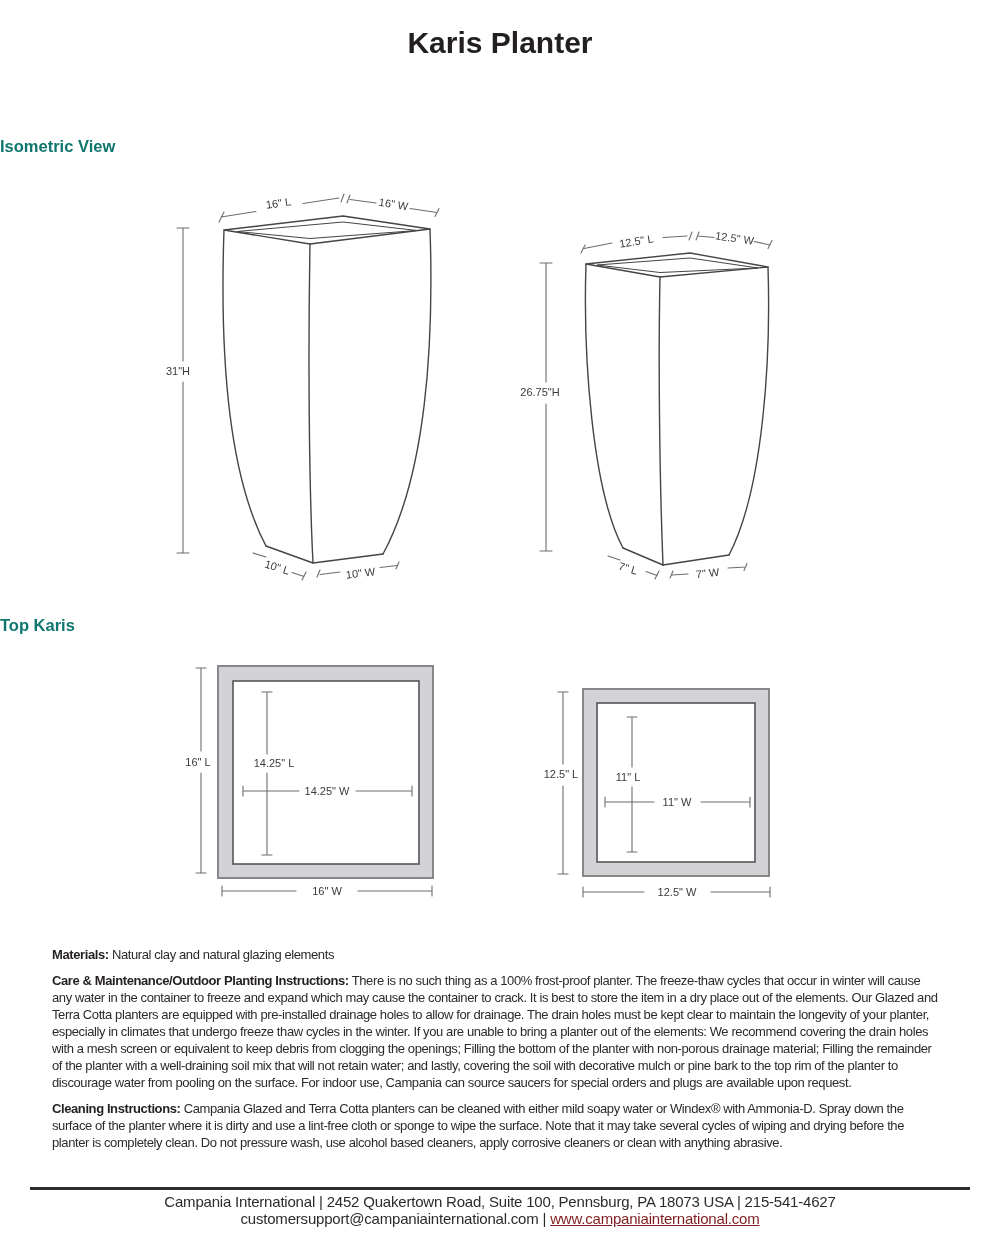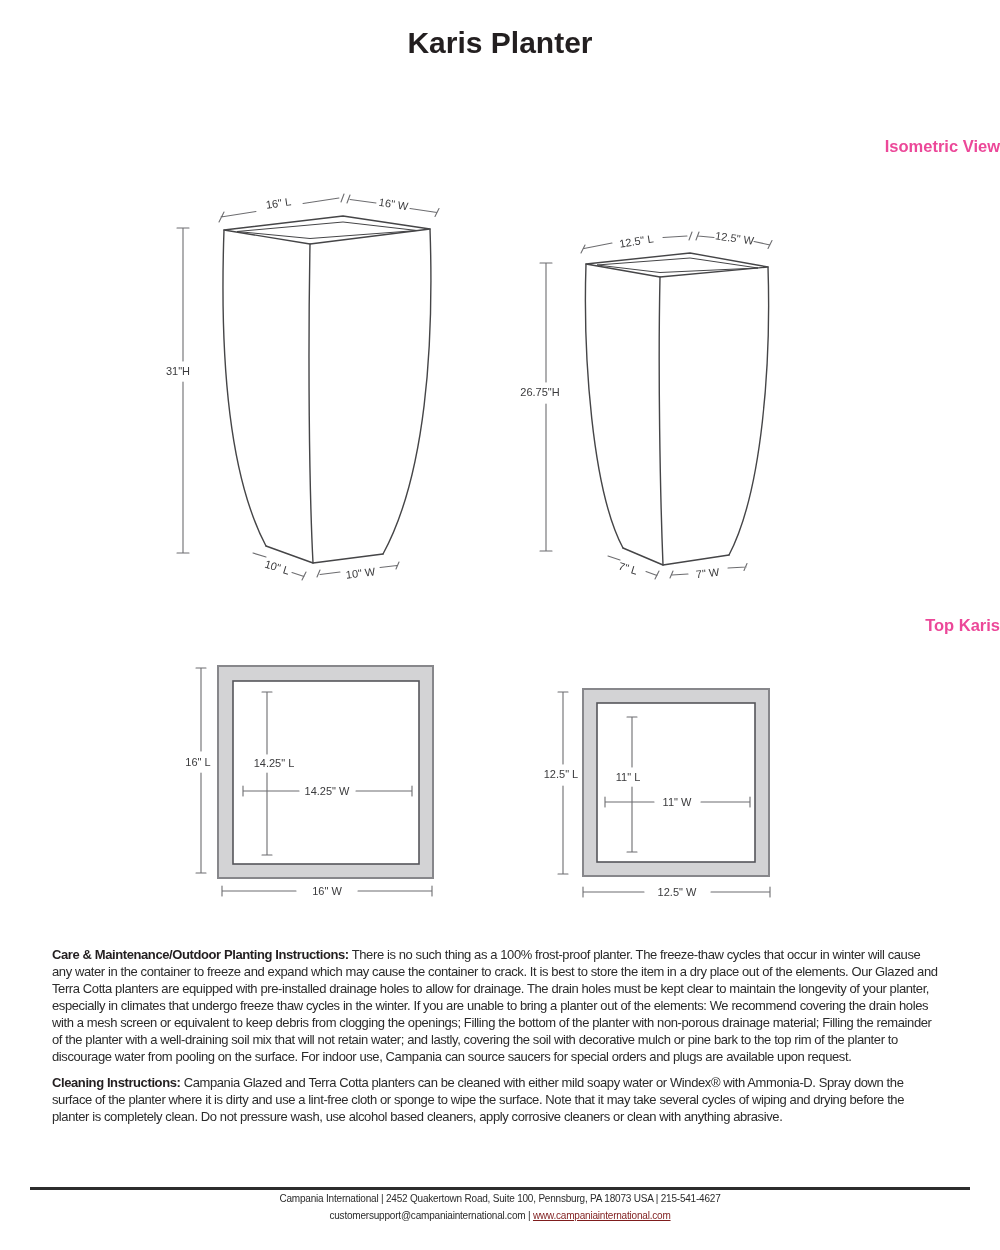--- a/index.html
+++ b/index.html
@@ -6,40 +6,40 @@
   .page{
     position:relative;width:1000px;height:1250px;background:#ffffff;
     font-family:"Liberation Sans",sans-serif;color:#2b2b2b;overflow:hidden;border-radius:16px;
   }
   .page-title{
     position:absolute;top:26px;left:0;width:100%;margin:0;
     text-align:center;font-size:30px;font-weight:bold;color:#231f20;
   }
   .view-heading{
     position:absolute;left:0;width:100%;margin:0;
-    text-align:right;font-size:16.5px;font-weight:bold;color:#ec4899;
+    text-align:left;font-size:16.5px;font-weight:bold;color:#0f766e;
   }
   .heading-iso{top:137px;}
   .heading-top{top:616px;}
   svg.iso{position:absolute;left:140px;top:185px;}
   svg.topv{position:absolute;left:160px;top:655px;}
   .outline{fill:none;stroke:#454547;stroke-width:1.4;stroke-linejoin:round;stroke-linecap:round;}
   .rim{fill:none;stroke:#454547;stroke-width:1;stroke-linejoin:round;}
   .dim{fill:none;stroke:#6d6d70;stroke-width:1.1;stroke-linecap:round;}
   .dimlabel{font:11px "Liberation Sans",sans-serif;fill:#3a3a3c;}
   .frame{fill:#d3d3d5;stroke:#87878b;stroke-width:2;}
   .innerbox{fill:#ffffff;stroke:#55555a;stroke-width:1.6;}
   .text-column{
     position:absolute;left:52px;top:946px;width:888px;
     font-size:13px;line-height:17px;letter-spacing:-0.4px;color:#2b2b2b;
   }
   .text-column p{margin:0 0 9px 0;}
   .lead{font-weight:bold;color:#231f20;}
   .footer-rule{position:absolute;left:30px;top:1187px;width:940px;height:2.5px;background:#2d2d2d;}
-  .footer-line{position:absolute;left:0;width:100%;text-align:center;font-size:10px;letter-spacing:-0.2px;color:#2b2b2b;}
+  .footer-line{position:absolute;left:0;width:100%;text-align:center;font-size:15px;letter-spacing:-0.2px;color:#2b2b2b;}
   .f1{top:1193px;}
   .f2{top:1210px;}
   a.site{color:#7f1d1d;text-decoration:underline;cursor:pointer;}
 </style>
 </head>
 <body>
 
 <div class="page">
 
   <h1 class="page-title">Karis Planter</h1>
@@ -116,20 +116,21 @@
       <path class="dim" d="M467,62 H477 M472,62 V112 M472,132 V197 M467,197 H477"></path>
       <text class="dimlabel" x="468" y="126" text-anchor="middle">11" L</text>
       <path class="dim" d="M445,142 V152 M445,147 H494 M541,147 H590 M590,142 V152"></path>
       <text class="dimlabel" x="517" y="151" text-anchor="middle">11" W</text>
       <path class="dim" d="M423,232 V242 M423,237 H484 M551,237 H610 M610,232 V242"></path>
       <text class="dimlabel" x="517" y="241" text-anchor="middle">12.5" W</text>
     </g>
   </svg>
 
   <div class="text-column">
+    <p><span class="lead">Materials:</span> <span>Natural clay and natural glazing elements</span></p>
     <p><span class="lead">Care &amp; Maintenance/Outdoor Planting Instructions:</span> <span>There is no such thing as a 100% frost-proof planter. The freeze-thaw cycles that occur in winter will cause any water in the container to freeze and expand which may cause the container to crack. It is best to store the item in a dry place out of the elements. Our Glazed and Terra Cotta planters are equipped with pre-installed drainage holes to allow for drainage. The drain holes must be kept clear to maintain the longevity of your planter, especially in climates that undergo freeze thaw cycles in the winter. If you are unable to bring a planter out of the elements: We recommend covering the drain holes with a mesh screen or equivalent to keep debris from clogging the openings; Filling the bottom of the planter with non-porous drainage material; Filling the remainder of the planter with a well-draining soil mix that will not retain water; and lastly, covering the soil with decorative mulch or pine bark to the top rim of the planter to discourage water from pooling on the surface. For indoor use, Campania can source saucers for special orders and plugs are available upon request.</span></p>
     <p><span class="lead">Cleaning Instructions:</span> <span>Campania Glazed and Terra Cotta planters can be cleaned with either mild soapy water or Windex® with Ammonia-D. Spray down the surface of the planter where it is dirty and use a lint-free cloth or sponge to wipe the surface. Note that it may take several cycles of wiping and drying before the planter is completely clean. Do not pressure wash, use alcohol based cleaners, apply corrosive cleaners or clean with anything abrasive.</span></p>
   </div>
 
   <div class="footer-rule"></div>
   <div class="footer-line f1">Campania International | 2452 Quakertown Road, Suite 100, Pennsburg, PA 18073 USA | 215-541-4627</div>
   <div class="footer-line f2"><span>customersupport@campaniainternational.com</span><span> | </span><a class="site">www.campaniainternational.com</a></div>
 
 </div>
 

